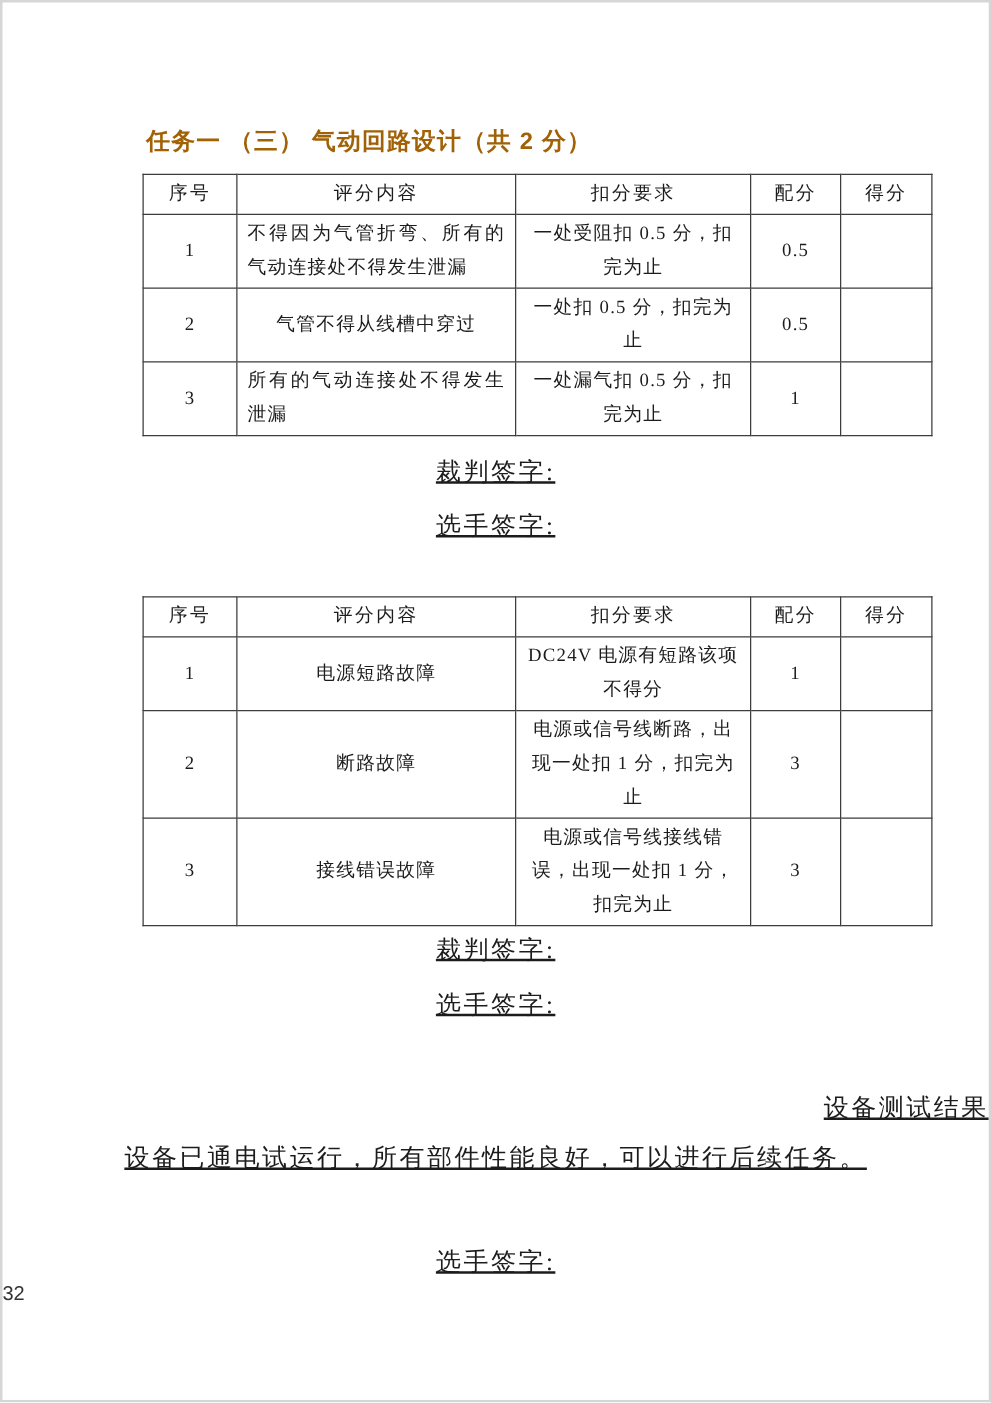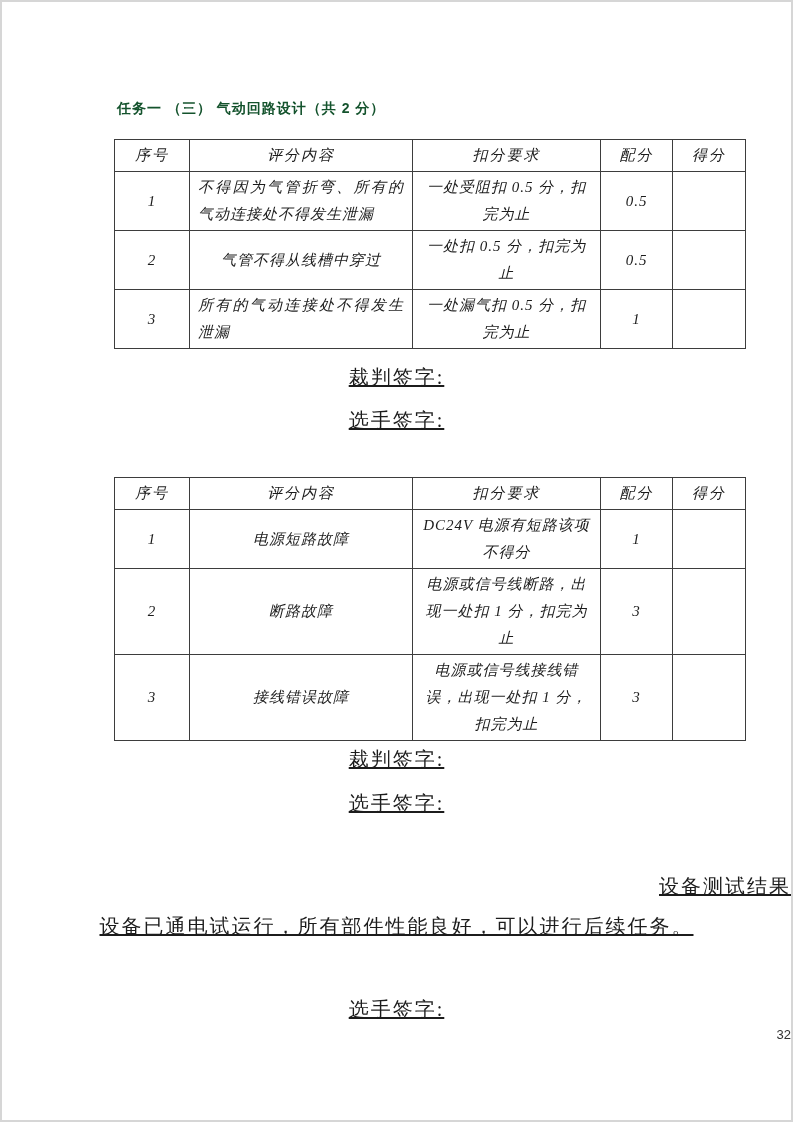--- a/index.html
+++ b/index.html
@@ -9,27 +9,27 @@
     width:793px; height:1122px;
     background:#ffffff;
     border:2px solid #d6d6d6;
     font-family:"Liberation Serif","DejaVu Serif",serif;
     color:#1c1c1c;
     overflow:hidden;
   }
   .sec-title {
     position:absolute; left:115px;
     font-family:"Liberation Sans","DejaVu Sans",sans-serif;
-    font-size:14px; font-weight:bold; letter-spacing:1px;
-    color:#14532d;
+    font-size:19px; font-weight:bold; letter-spacing:1px;
+    color:#a16207;
   }
   table.score-table {
     position:absolute; left:112px;
     width:631px;
-    border-collapse:collapse; table-layout:fixed;font-style:italic;
+    border-collapse:collapse; table-layout:fixed;
   }
   table.score-table th, table.score-table td {
     border:1px solid #3d3d3d;
     font-size:15px; font-weight:normal;
     vertical-align:middle;
     letter-spacing:1px;
     line-height:27px;
     padding:2px 8px;
     color:#1c1c1c;
     overflow:hidden;
@@ -39,21 +39,21 @@
   td.cell-left   { text-align:center; }
   td.cell-justify{ text-align:justify; text-justify:inter-character; }
   .center-line {
     position:absolute; left:0; width:100%;
     text-align:center; font-size:20px; letter-spacing:2px;
     color:#1c1c1c;
     text-decoration:underline;
   }
   .page-number {
     position:absolute; left:0; width:100%;
-    text-align:right; font-size:13px; letter-spacing:0;
+    text-align:left; font-size:16px; letter-spacing:0;
     color:#333;
     font-family:"Liberation Sans","DejaVu Sans",sans-serif;
   }
 </style>
 </head>
 <body>
 
 <div class="page">
 
   <div class="sec-title" style="top:98px;">任务一 （三）  气动回路设计（共 2 分）</div>

